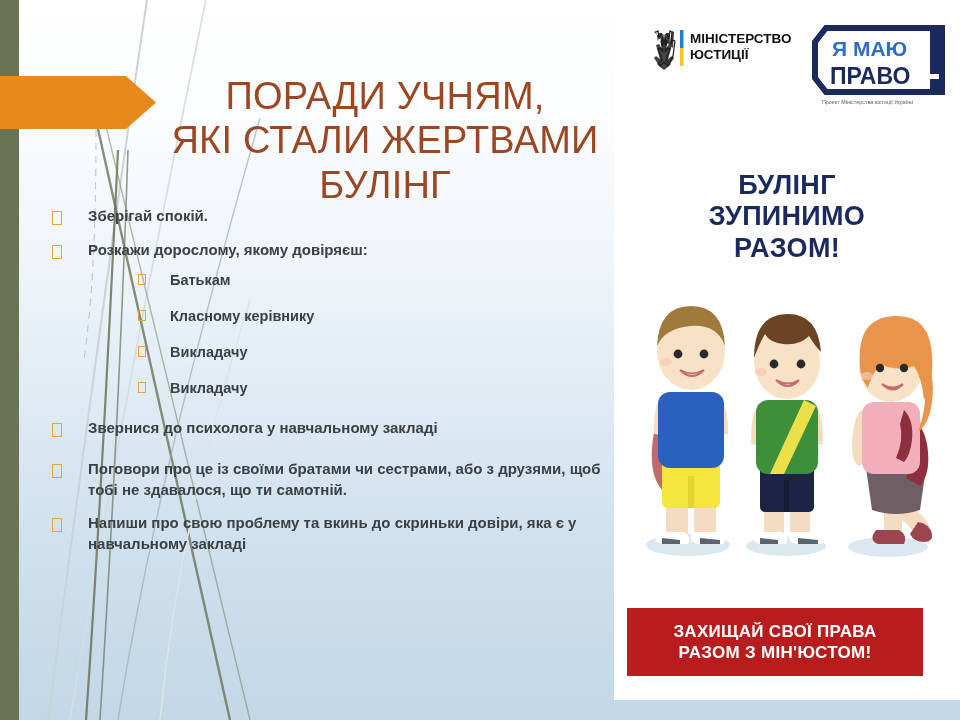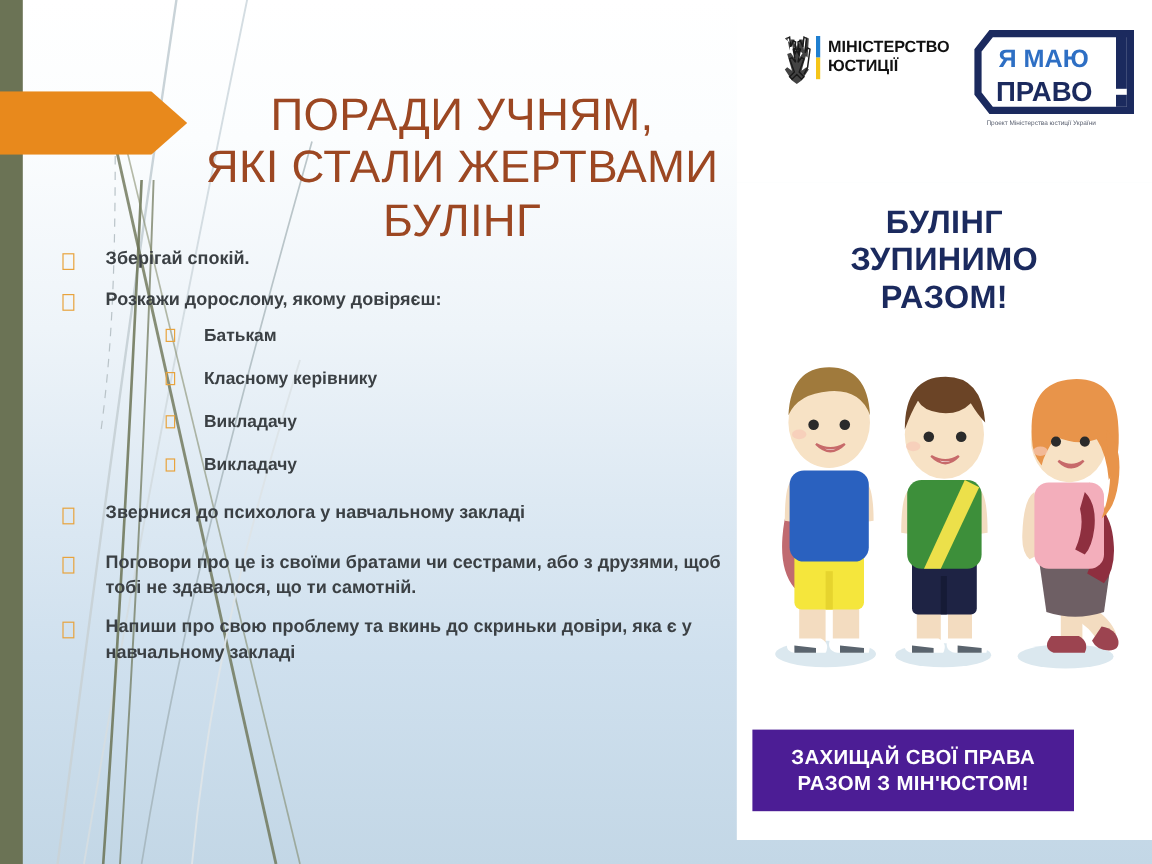--- a/index.html
+++ b/index.html
@@ -67,22 +67,22 @@
   .logo-min{position:absolute;left:32px;top:26px;width:150px;height:46px;}
   .logo-right{position:absolute;left:196px;top:16px;width:148px;height:92px;}
   .poster-head{
     position:absolute;left:0;top:18px;width:346px;text-align:center;
     color:#1b2a5e;font-weight:bold;font-size:27px;line-height:1.16;
     letter-spacing:.3px;
   }
   .poster-head span{display:block;}
   .kids{position:absolute;left:12px;top:128px;width:322px;height:292px;}
   .banner{
-    position:absolute;left:13px;top:456px;width:268px;height:68px;
-    background:#4c1d95;display:flex;flex-direction:column;
+    position:absolute;left:13px;top:456px;width:296px;height:68px;
+    background:#b91c1c;display:flex;flex-direction:column;
     align-items:center;justify-content:center;
   }
   .banner span{
     color:#ffffff;font-weight:bold;font-size:17px;line-height:1.25;
     letter-spacing:.3px;display:block;text-align:center;
   }
 </style>
 </head>
 <body>
 

